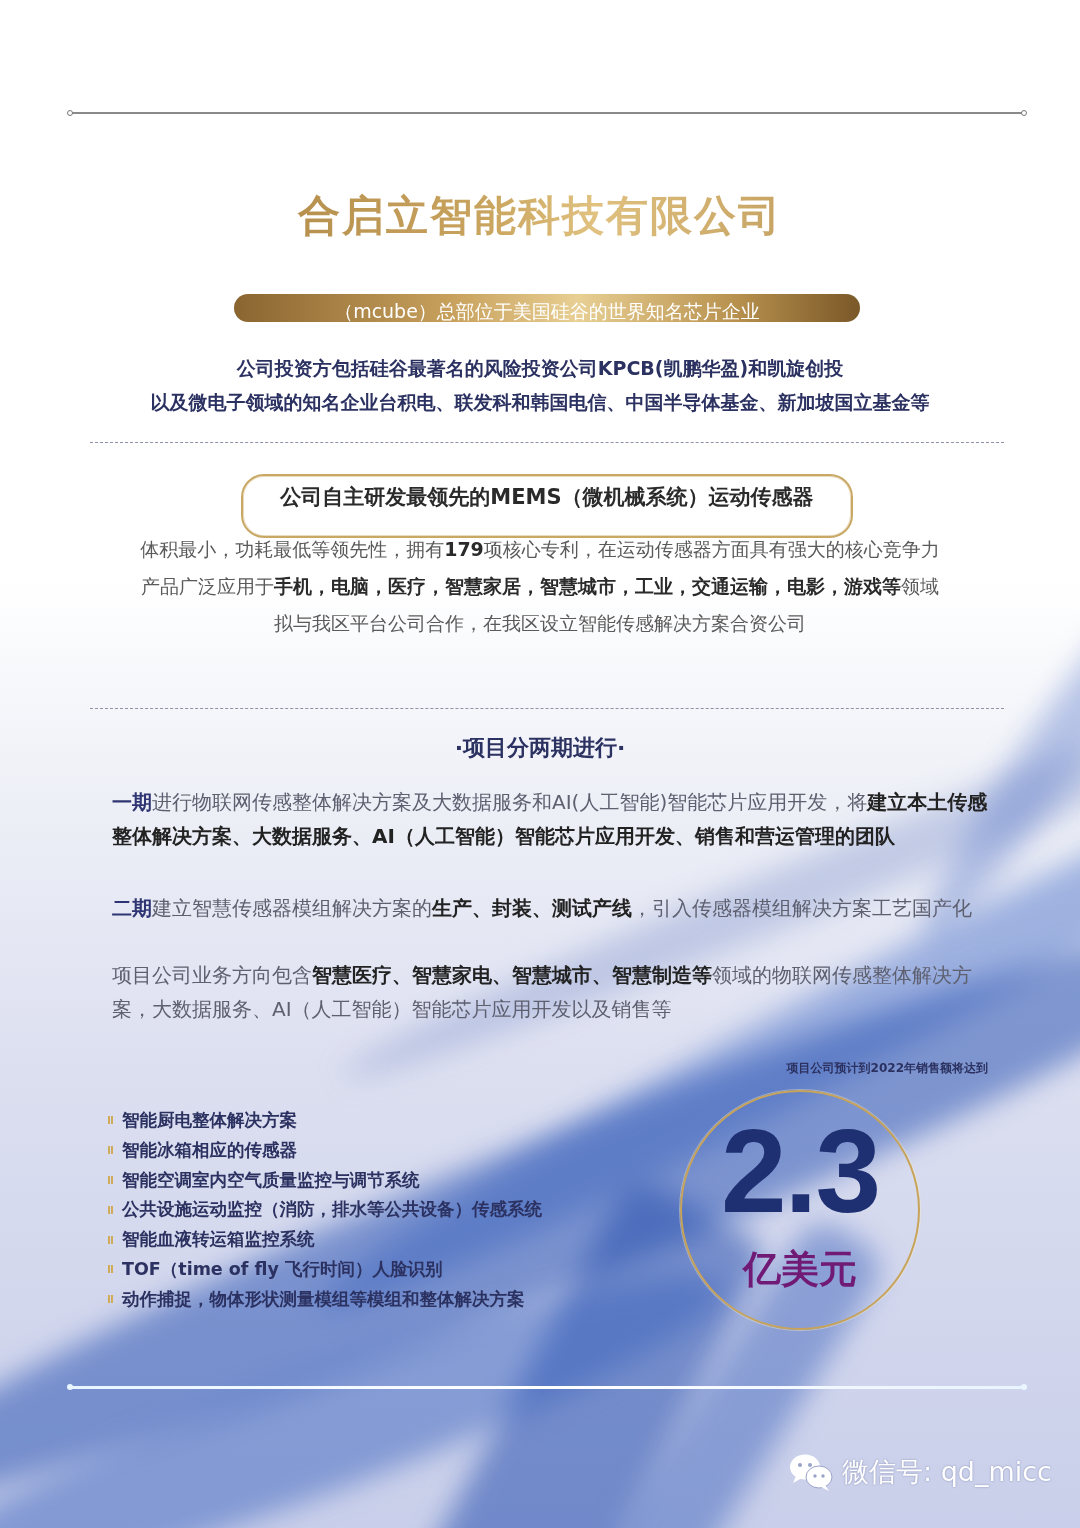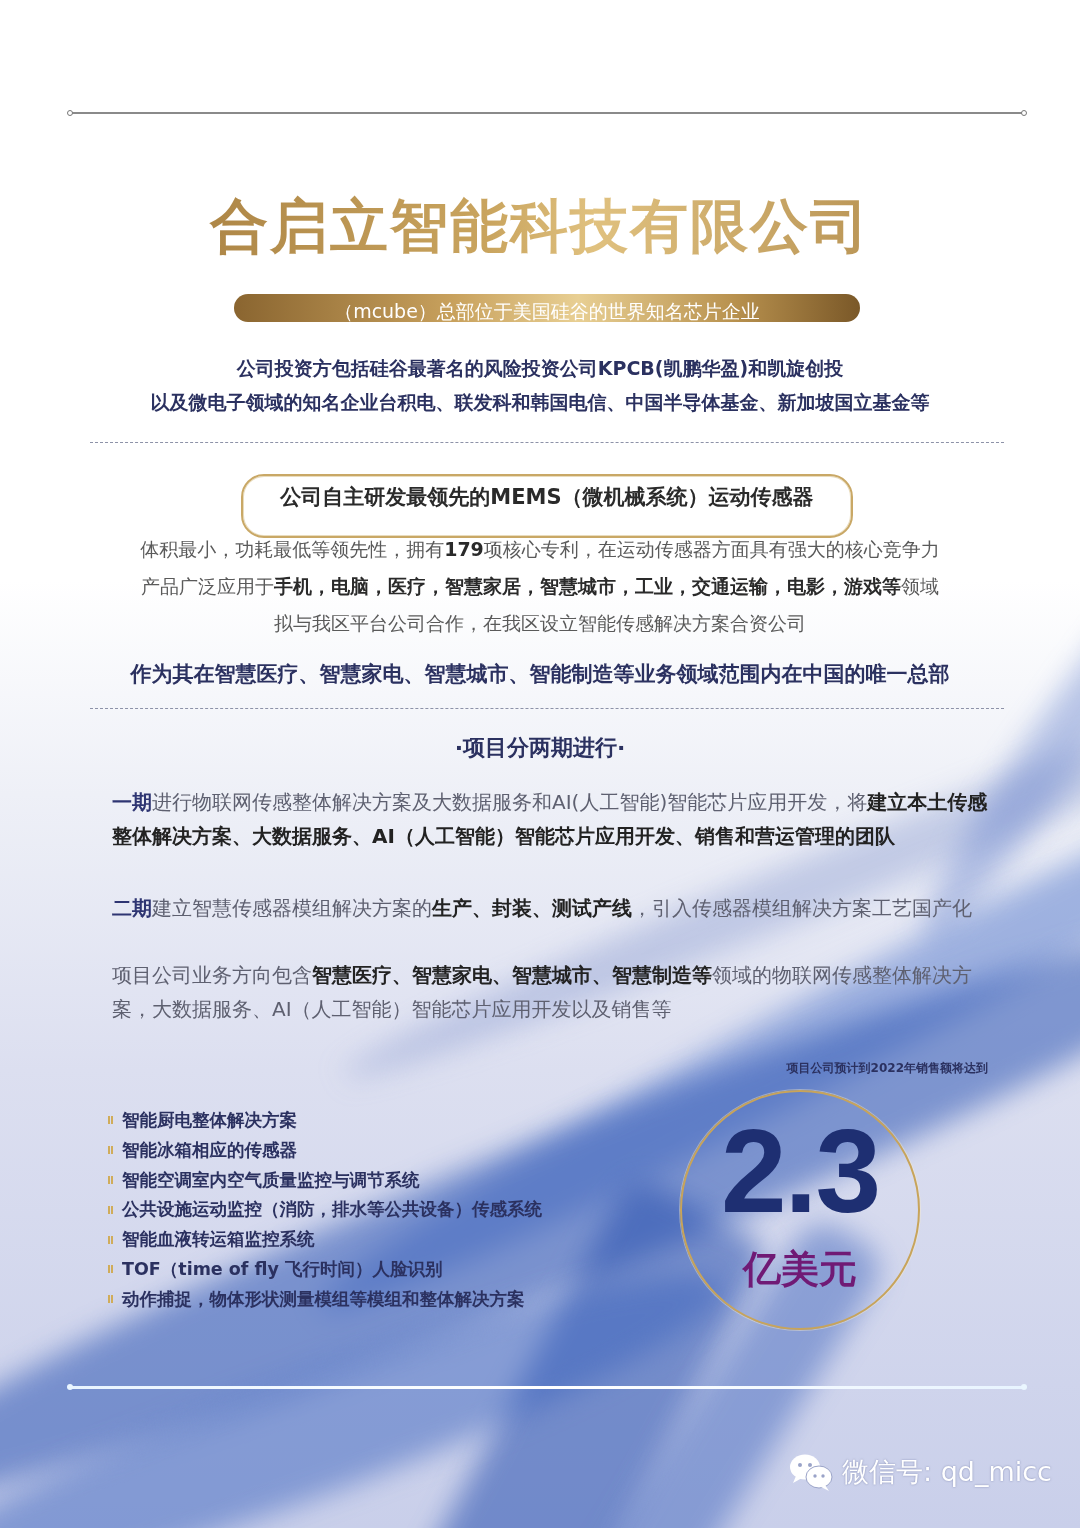--- a/index.html
+++ b/index.html
@@ -26,21 +26,21 @@
   .hrule { position: absolute; left: 70px; right: 56px; height: 2px; }
   .hrule .dot { position: absolute; top: -2px; width: 6px; height: 6px; border-radius: 50%; }
   .hrule.top { top: 112px; background: #8a8a8a; }
   .hrule.top .dot { background: #fff; border: 1.5px solid #777; }
   .hrule.bottom { top: 1386px; background: linear-gradient(90deg, #e8f4ff, #ffffff, #e8f4ff); height: 3px; }
   .hrule.bottom .dot { background: #eaf6ff; top: -2px; }
   .dot.l { left: -3px; } .dot.r { right: -3px; }
 
   .title {
     position: absolute; top: 188px; left: 0; right: 0; text-align: center;
-    font-size: 58px; font-weight: bold; letter-spacing: 2px;
+    font-size: 42px; font-weight: bold; letter-spacing: 2px;
     color: #a77f3c;
     background: linear-gradient(90deg, #9a7136 0%, #c9a45e 45%, #e0c17f 55%, #9e7538 100%);
     -webkit-background-clip: text; background-clip: text; -webkit-text-fill-color: transparent;
   }
   .gold-bar {
     position: absolute; top: 294px; left: 234px; width: 626px; height: 28px; border-radius: 17px;
     background: linear-gradient(90deg, #8a6530 0%, #c8a15d 35%, #e8cf93 55%, #b8914e 80%, #7a5828 100%);
     color: #fff; font-size: 19px; text-align: center; line-height: 34px;
   }
   .investor {
@@ -156,21 +156,20 @@
   <div class="mems-pill">公司自主研发最领先的MEMS（微机械系统）运动传感器</div>
 
   <div class="feat f1">
     <span>体积最小，功耗最低等领先性，拥有</span><b>179</b><span>项核心专利，在运动传感器方面具有强大的核心竞争力</span>
   </div>
   <div class="feat f2">
     <span>产品广泛应用于</span><b>手机，电脑，医疗，智慧家居，智慧城市，工业，交通运输，电影，游戏等</b><span>领域</span>
   </div>
   <div class="feat f3">拟与我区平台公司合作，在我区设立智能传感解决方案合资公司</div>
 
-  <div class="hq">作为其在智慧医疗、智慧家电、智慧城市、智能制造等业务领域范围内在中国的唯一总部</div>
 
   <div class="dash d2"></div>
 
   <div class="phase-title">·项目分两期进行·</div>
 
   <p class="para p1">
     <span class="tag">一期</span><span>进行物联网传感整体解决方案及大数据服务和AI(人工智能)智能芯片应用开发，将</span><b>建立本土传感整体解决方案、大数据服务、AI（人工智能）智能芯片应用开发、销售和营运管理的团队</b>
   </p>
 
   <p class="para p2">

